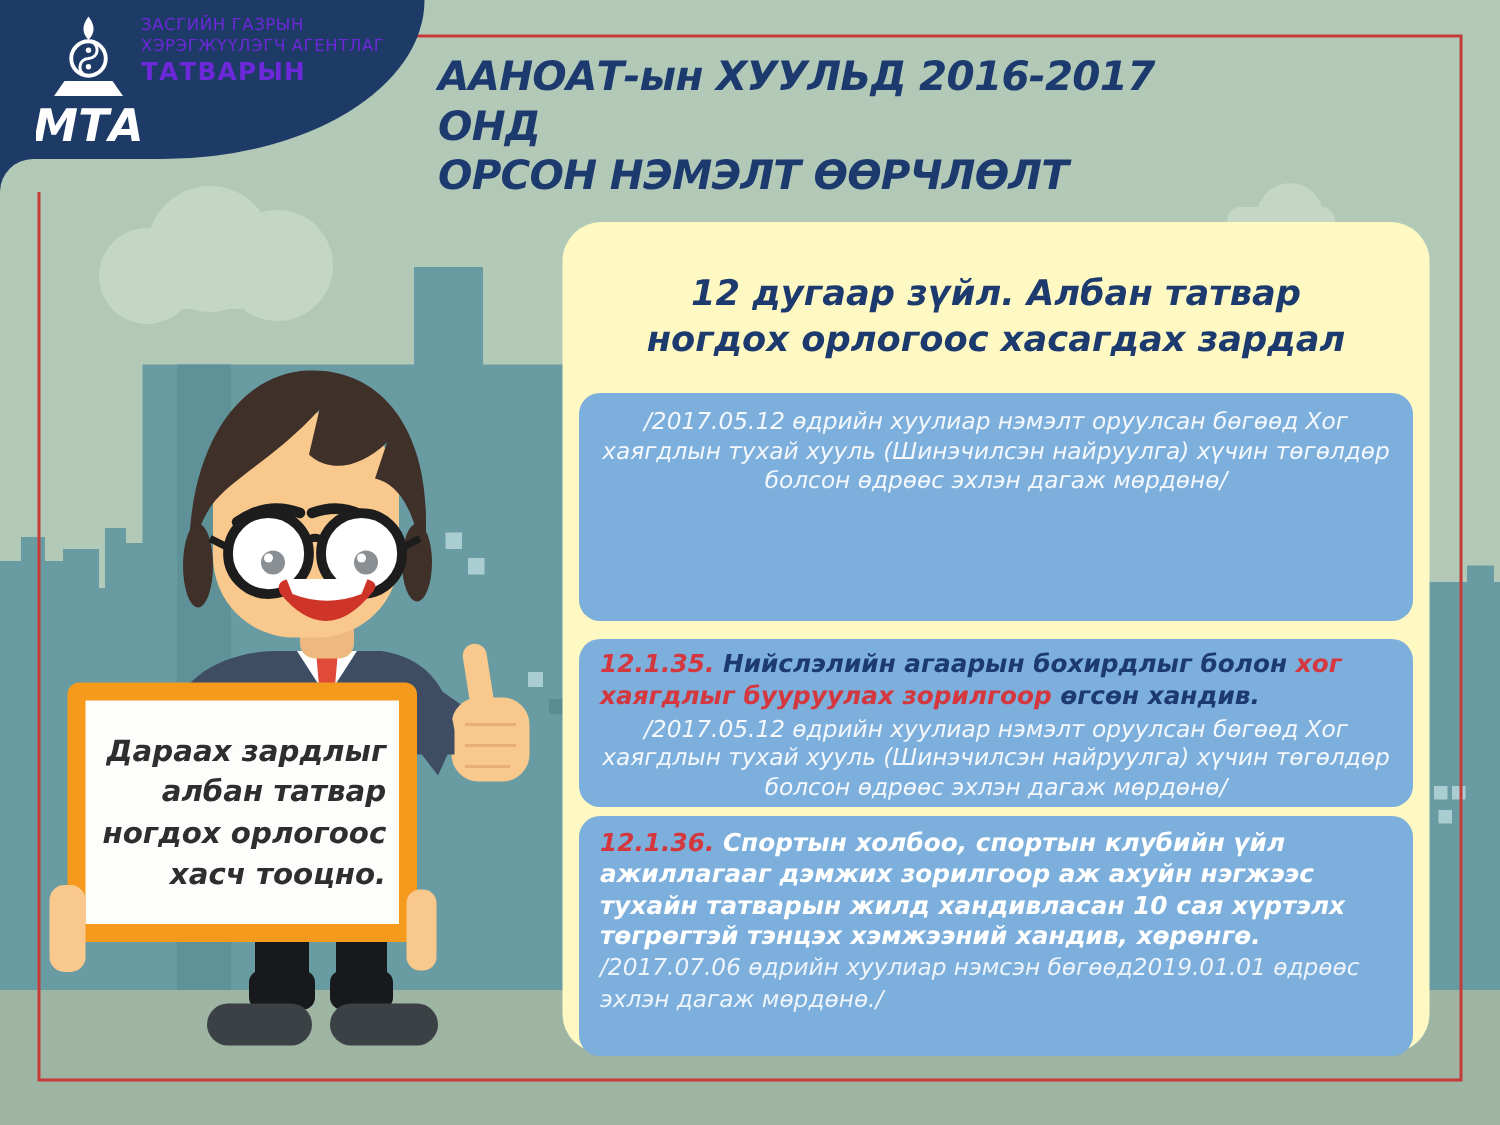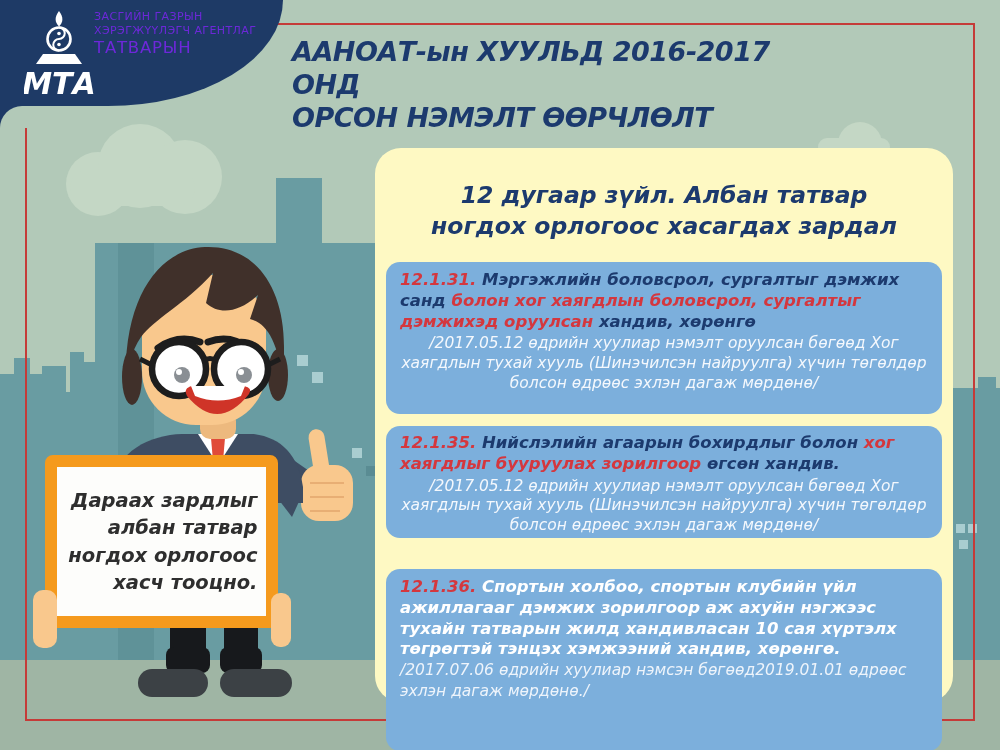--- a/index.html
+++ b/index.html
@@ -27,21 +27,21 @@
   
   .navy-blob{
     left:0;top:0;width:283px;height:106px;background:#1e3a66;
     border-bottom-right-radius:175px 106px;z-index:5;
   }
   .navy-patch{left:0;top:106px;width:34px;height:22px;background:#1e3a66;z-index:5;}
   .sky-corner{left:0;top:106px;width:34px;height:22px;background:#b2c9b8;border-top-left-radius:22px;z-index:5;}
   .logo-emblem{left:24px;top:8px;width:70px;height:94px;z-index:6;}
   .org-block{left:94px;top:10px;z-index:6;color:#6d28d9;line-height:1.25;}
   .org-small{font-size:11px;font-weight:500;letter-spacing:.4px;}
-  .org-big{font-size:16.5px;font-weight:normal;letter-spacing:.8px;line-height:1.2;}
+  .org-big{font-size:16.5px;font-weight:bold;letter-spacing:.8px;line-height:1.2;}
 
   .header-title{
     left:292px;top:36px;width:540px;z-index:5;
     color:#1c3a6e;font-size:27px;font-weight:bold;font-style:italic;
     line-height:1.22;letter-spacing:-.5px;
   }
 
   
   .man-svg{left:20px;top:235px;width:360px;height:480px;z-index:6;}
 
@@ -67,21 +67,21 @@
   .card-title{
     position:absolute;left:0;top:32px;width:100%;text-align:center;
     color:#1c3a6e;font-size:23.5px;font-weight:bold;font-style:italic;line-height:1.3;
   }
   .law-box{
     position:absolute;left:11px;width:556px;box-sizing:border-box;
     background:#7cafdc;border-radius:14px;overflow:hidden;
   }
   .law-box.b1{top:114px;height:152px;padding:8px 14px;}
   .law-box.b2{top:278px;height:112px;padding:7px 14px;}
-  .law-box.b3{top:421px;height:182px;padding:8px 14px;}
+  .law-box.b3{top:396px;height:160px;padding:8px 14px;}
   .lead{margin:0;font-size:16.5px;font-weight:bold;font-style:italic;line-height:1.26;color:#1c3a6e;}
   .lead .red{color:#d4373e;}
   .lead .white{color:#ffffff;}
   .note{margin:2px 0 0 0;font-size:15.5px;font-style:italic;font-weight:normal;color:#f4f8fd;line-height:1.27;text-align:center;}
   .note-inline{font-size:15.5px;font-style:italic;font-weight:normal;color:#eef4fb;}
 </style>
 </head>
 <body>
 
 <div class="abs cloud" style="left:66px;top:152px;width:64px;height:64px;"></div>
@@ -190,21 +190,20 @@
 <div class="abs hand-grip hand-left"></div>
 <div class="abs hand-grip hand-right"></div>
 
 <div class="abs card">
   <div class="card-title">
     <div>12 дугаар зүйл. Албан татвар</div>
     <div>ногдох орлогоос хасагдах зардал</div>
   </div>
 
   <div class="law-box b1">
-    <p class="lead"><span class="red">12.1.31.</span> <span>Мэргэжлийн боловсрол, сургалтыг дэмжих санд</span> <span class="red">болон хог хаягдлын боловсрол, сургалтыг дэмжихэд оруулсан</span> <span>хандив, хөрөнгө</span></p>
     <p class="note">/2017.05.12 өдрийн хуулиар нэмэлт оруулсан бөгөөд Хог хаягдлын тухай хууль (Шинэчилсэн найруулга) хүчин төгөлдөр болсон өдрөөс эхлэн дагаж мөрдөнө/</p>
   </div>
 
   <div class="law-box b2">
     <p class="lead"><span class="red">12.1.35.</span> <span>Нийслэлийн агаарын бохирдлыг болон</span> <span class="red">хог хаягдлыг бууруулах зорилгоор</span> <span>өгсөн хандив.</span></p>
     <p class="note">/2017.05.12 өдрийн хуулиар нэмэлт оруулсан бөгөөд Хог хаягдлын тухай хууль (Шинэчилсэн найруулга) хүчин төгөлдөр болсон өдрөөс эхлэн дагаж мөрдөнө/</p>
   </div>
 
   <div class="law-box b3">
     <p class="lead"><span class="red">12.1.36.</span> <span class="white">Спортын холбоо, спортын клубийн үйл ажиллагааг дэмжих зорилгоор аж ахуйн нэгжээс тухайн татварын жилд хандивласан 10 сая хүртэлх төгрөгтэй тэнцэх хэмжээний хандив, хөрөнгө.</span> <span class="note-inline">/2017.07.06 өдрийн хуулиар нэмсэн бөгөөд2019.01.01 өдрөөс эхлэн дагаж мөрдөнө./</span></p>

